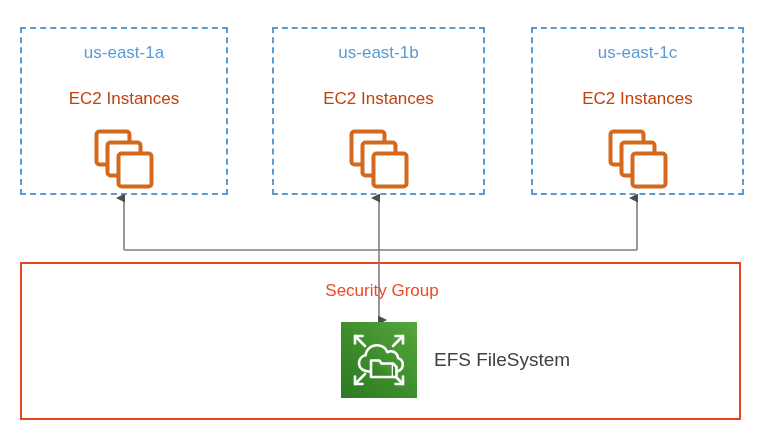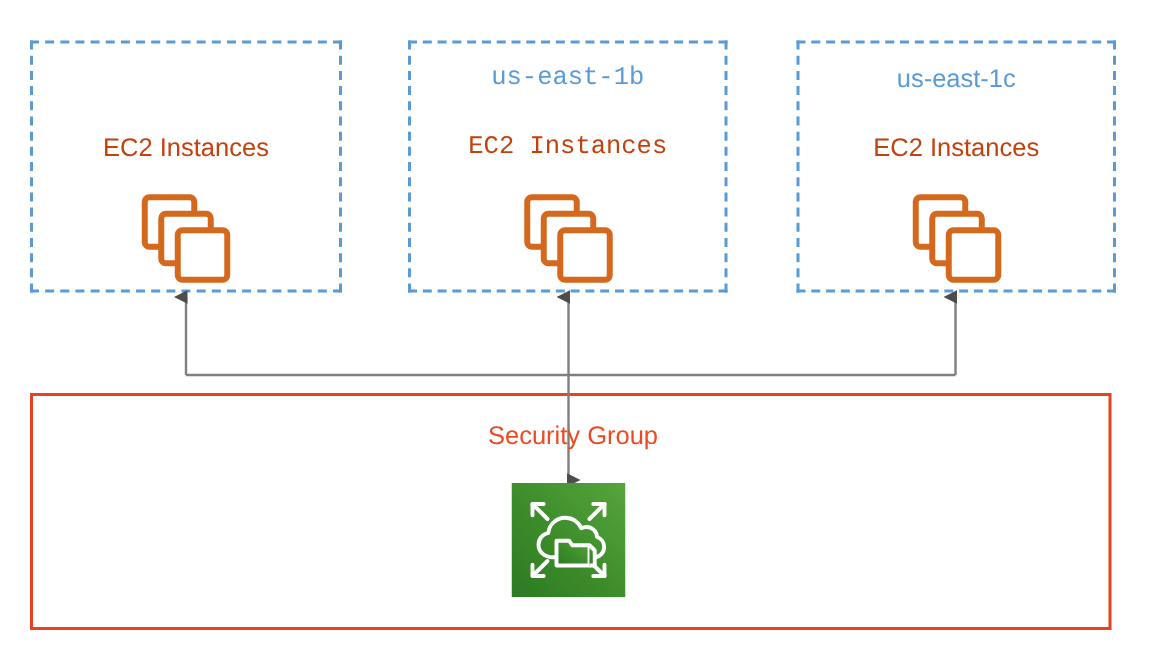--- a/index.html
+++ b/index.html
@@ -22,21 +22,21 @@
   
   .az-box {
     position: absolute;
     top: 27px;
     height: 168px;
     border: 2px dashed #5B9BD5;
     box-sizing: border-box;
     background: transparent;
   }
   .az-1 { left: 20px;  width: 208px; }
-  .az-2 { left: 272px; width: 213px; font-family: Liberation Mono, monospace; }
+  .az-2 { left: 272px; width: 213px; }
   .az-3 { left: 531px; width: 213px; }
 
   .az-label {
     position: absolute;
     top: 14px;
     left: 0;
     width: 100%;
     text-align: center;
     color: #5B9BD5;
     font-size: 17px;
@@ -121,20 +121,21 @@
     height: 430px;
     pointer-events: none;
   }
 </style>
 </head>
 <body>
 
 <div id="canvas">
 
   <div class="az-box az-1">
+    <div class="az-label">us-east-1a</div>
     <div class="ec2-label">EC2 Instances</div>
     <div class="ec2-icon">
       <svg width="60" height="62" viewBox="0 0 60 62" xmlns="http://www.w3.org/2000/svg">
         <rect x="2.5" y="2.5" width="33" height="33" rx="3" ry="3" fill="#ffffff" stroke="#D4691E" stroke-width="4"></rect>
         <rect x="13.5" y="13.5" width="33" height="33" rx="3" ry="3" fill="#ffffff" stroke="#D4691E" stroke-width="4"></rect>
         <rect x="24.5" y="24.5" width="33" height="33" rx="3" ry="3" fill="#ffffff" stroke="#D4691E" stroke-width="4"></rect>
       </svg>
     </div>
   </div>
 
@@ -223,14 +224,15 @@
                C59.8 37.0 61.8 39.6 61.8 42.7
                C61.8 46.5 58.7 49.5 54.9 49.5
                Z" fill="none" stroke="#ffffff" stroke-width="2.6" stroke-linejoin="round"></path>
 
       <path d="M30 38.5 L38.5 38.5 L40.5 41.5 L52 41.5
                L52 55 L30 55 Z" fill="url(#efsGrad)" stroke="#ffffff" stroke-width="2.6" stroke-linejoin="round"></path>
       <path d="M52 41.5 L55.5 45 L55.5 55 L52 55" fill="url(#efsGrad)" stroke="#ffffff" stroke-width="2.6" stroke-linejoin="round"></path>
     </svg>
   </div>
 
+  <div class="efs-label">EFS FileSystem</div>
 
 </div>
 
 </body></html>

